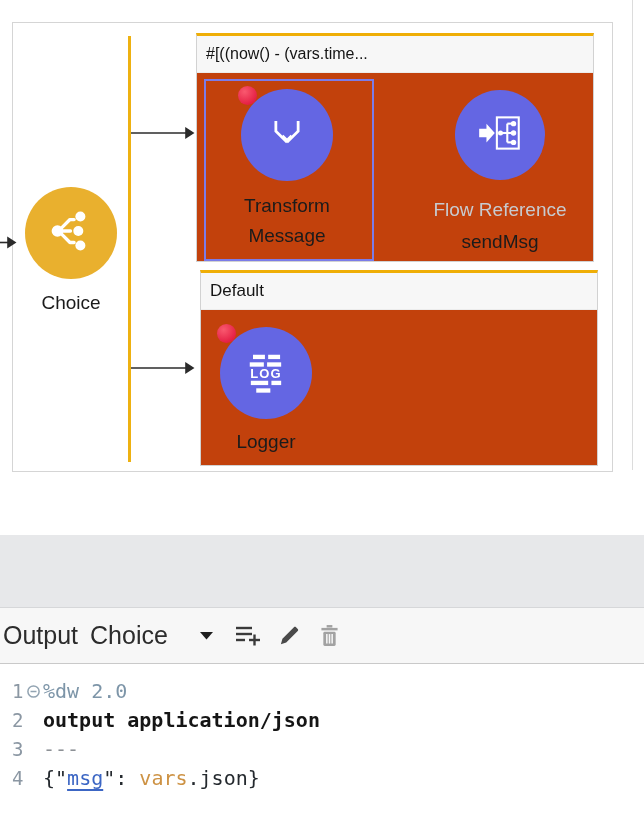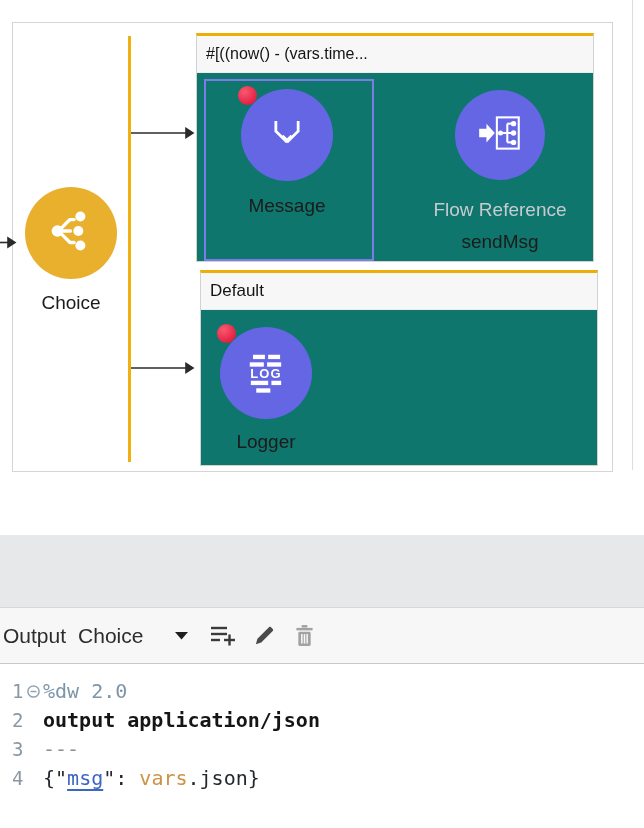--- a/index.html
+++ b/index.html
@@ -15,21 +15,21 @@
 
   .arrow-layer{position:absolute;left:0;top:0;width:644px;height:535px;pointer-events:none;}
 
   .node-circle{position:absolute;border-radius:50%;display:flex;align-items:center;justify-content:center;}
   .purple{background:#6466e3;}
   .gold{background:#e9b02e;}
   .node-label{position:absolute;text-align:center;font-size:19px;color:#1b1b1b;line-height:30px;}
   .error-badge{position:absolute;width:19px;height:19px;border-radius:50%;
                background:radial-gradient(circle at 35% 30%, #f9596f, #e41f44 72%);}
 
-  .branch{position:absolute;background:#0f766e;border:1px solid #d2d2d2;border-top:3px solid #efae06;}
+  .branch{position:absolute;background:#c2410c;border:1px solid #d2d2d2;border-top:3px solid #efae06;}
   .branch-header{height:36px;line-height:36px;background:#f7f7f7;border-bottom:1px solid #ececec;
                  padding-left:9px;color:#141414;white-space:nowrap;overflow:hidden;}
   .branch1{left:196px;top:33px;width:396px;height:225px;}
   .branch1 .branch-header{font-size:16px;}
   .branch2{left:200px;top:270px;width:396px;height:192px;}
   .branch2 .branch-header{font-size:17px;}
 
   .selection-outline{position:absolute;left:7px;top:43px;width:166px;height:178px;
                      border:2px solid #7b7ce8;background:transparent;}
 
@@ -43,21 +43,21 @@
   .lg-badge{left:16px;top:51px;}
   .lg-label{left:5px;top:154px;width:120px;}
   .choice-circle{left:25px;top:187px;width:92px;height:92px;}
   .choice-label{left:11px;top:288px;width:120px;}
 
   
   .panel-divider{position:absolute;left:0;top:535px;width:644px;height:72px;background:#e7e8ea;}
   .dw-toolbar{position:absolute;left:0;top:607px;width:644px;height:57px;background:#f7f7f7;
               border-top:1px solid #d6d7d9;border-bottom:1px solid #c9c9c9;
               display:flex;align-items:center;padding-left:3px;box-sizing:border-box;}
-  .tb-label{font-size:21px;color:#2c2c2c;}
+  .tb-label{font-size:25px;color:#2c2c2c;}
   .tb-output{margin-right:12px;}
   .tb-caret{margin-left:32px;display:flex;align-items:center;cursor:pointer;}
   .tb-btn{display:flex;align-items:center;cursor:pointer;}
   .tb-add{margin-left:22px;}
   .tb-edit{margin-left:17px;}
   .tb-trash{margin-left:19px;}
 
   .code-editor{position:absolute;left:0;top:665px;width:644px;height:163px;background:#fff;
                font-family:"DejaVu Sans Mono","Liberation Mono",monospace;font-size:20px;
                padding-top:12px;box-sizing:border-box;}
@@ -126,20 +126,21 @@
           <svg viewBox="0 0 56 56" width="52" height="52">
             <g stroke="#fff" stroke-width="3" fill="none" stroke-linejoin="miter">
               <path d="M16,15 L16,26 L27,37 L33,31"></path>
               <path d="M40,15 L40,26 L29,37 L23,31"></path>
             </g>
           </svg>
         </span>
       </div>
       <div class="error-badge tm-badge"></div>
       <div class="node-label tm-label">
+        <div>Transform</div>
         <div>Message</div>
       </div>
 
       <div class="node-circle purple fr-circle">
         <span>
           <svg viewBox="0 0 48 48" width="50" height="50">
             <polygon points="4,20 11,20 11,15 19,24 11,33 11,28 4,28" fill="#fff"></polygon>
             <rect x="21" y="9" width="21" height="30" fill="none" stroke="#fff" stroke-width="2"></rect>
             <g stroke="#fff" stroke-width="2" fill="none">
               <path d="M31,15 L31,33"></path>

